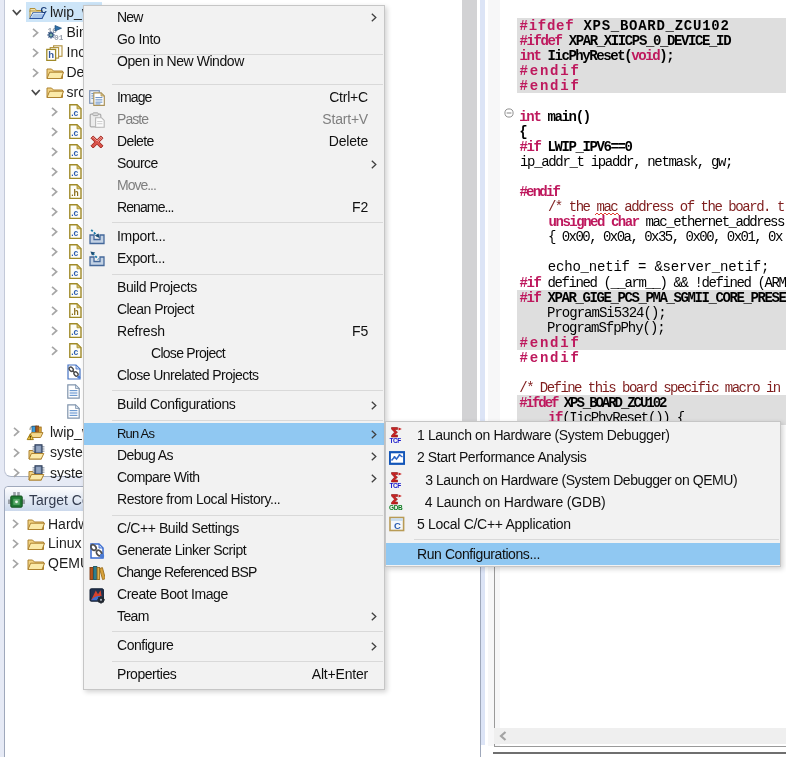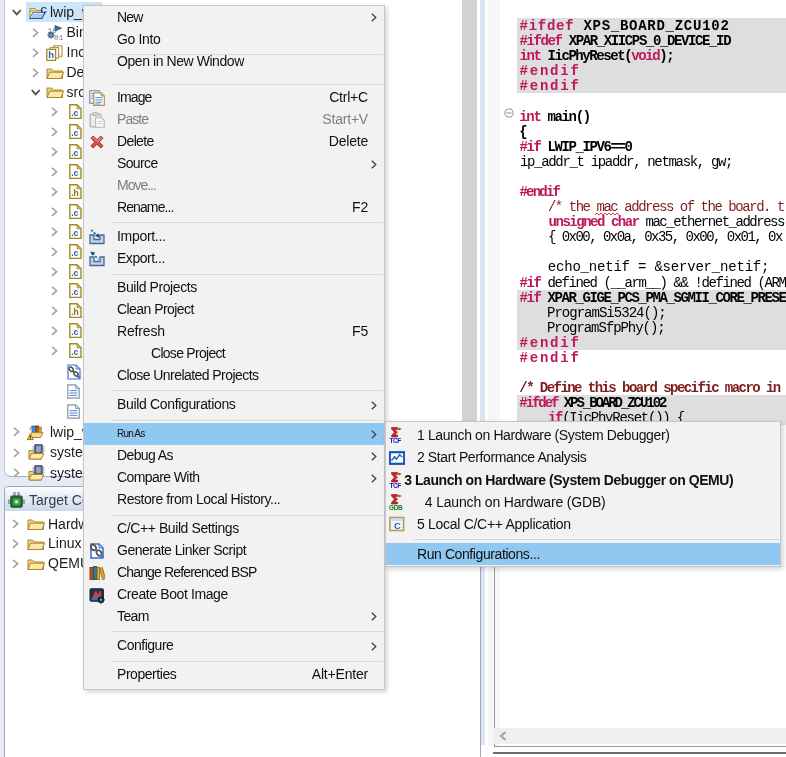--- a/index.html
+++ b/index.html
@@ -36,21 +36,21 @@
 <div class="cl" style="left:547.9px;top:200.00px;letter-spacing:-1.46px;"><span class="cm">/* the mac address of the board. t</span></div>
 <div class="cl" style="left:548.6px;top:215.10px;letter-spacing:-1.48px;"><span class="kw">unsigned char</span><span> mac_ethernet_address</span></div>
 <div class="cl" style="left:547.9px;top:230.20px;letter-spacing:-1.52px;"><span>{ 0x00, 0x0a, 0x35, 0x00, 0x01, 0x</span></div>
 <div class="cl" style="left:547.8px;top:260.40px;letter-spacing:-0.20px;"><span>echo_netif = &amp;server_netif;</span></div>
 <div class="cl" style="left:519.5px;top:275.50px;letter-spacing:-1.40px;"><span class="kw">#if</span><span> defined (__arm__) &amp;&amp; !defined (ARM</span></div>
 <div class="cl" style="left:519.5px;top:290.60px;letter-spacing:-1.40px;"><span class="kw">#if</span><span class="mac"> XPAR_GIGE_PCS_PMA_SGMII_CORE_PRESE</span></div>
 <div class="cl" style="left:547.0px;top:305.70px;letter-spacing:-0.98px;"><span>ProgramSi5324();</span></div>
 <div class="cl" style="left:547.0px;top:320.80px;letter-spacing:-1.05px;"><span>ProgramSfpPhy();</span></div>
 <div class="cl" style="left:519.5px;top:335.90px;letter-spacing:1.80px;"><span class="kw">#endif</span></div>
 <div class="cl" style="left:519.5px;top:351.00px;letter-spacing:1.80px;"><span class="kw">#endif</span></div>
-<div class="cl" style="left:519.3px;top:381.20px;letter-spacing:-1.55px;font-weight:bold;"><span class="cm">/* Define this board specific macro in</span></div>
+<div class="cl" style="left:519.3px;top:381.20px;letter-spacing:-1.55px;"><span class="cm">/* Define this board specific macro in</span></div>
 <div class="cl" style="left:519.3px;top:396.30px;letter-spacing:-2.05px;"><span class="kw">#ifdef</span><span class="mac"> XPS_BOARD_ZCU102</span></div>
 <div class="cl" style="left:547.9px;top:411.40px;letter-spacing:-1.25px;"><span class="kw">if</span><span>(IicPhyReset()) {</span></div>
 <svg class="abs" style="left:504px;top:108px;" width="11" height="11" viewBox="0 0 11 11">
 <circle cx="5" cy="5" r="4.1" fill="#ffffff" stroke="#909090" stroke-width="1"></circle>
 <line x1="2.6" y1="5" x2="7.4" y2="5" stroke="#909090" stroke-width="1.1"></line>
   </svg>
 <svg class="abs" style="left:595px;top:212px;" width="24" height="4" viewBox="0 0 24 4">
 <polyline points="0,3 2,1 4,3 6,1 8,3 10,1 12,3 14,1 16,3 18,1 20,3 22,1 24,3" fill="none" stroke="#e03c31" stroke-width="1"></polyline>
   </svg>
 <div class="abs" style="left:480px;top:746px;width:306px;height:11px;background:#ffffff;"></div>
@@ -442,21 +442,21 @@
 <div class="sep" style="left:111.5px;top:390.43px;width:271.5px;"></div>
 <div class="mi" style="left:82.5px;top:394.10px;width:302.5px;height:21.9px;line-height:21.9px;">
     <span class="mtx" style="left:34.5px;letter-spacing:-0.34px;">Build Configurations</span>
   </div>
 <svg class="abs" style="left:371.0px;top:400.55px;" width="6" height="9" viewBox="0 0 6 9">
     <polyline points="0.8,0.8 4.8,4.5 0.8,8.2" fill="none" stroke="#404040" stroke-width="1.3"></polyline>
   </svg>
 <div class="sep" style="left:111.5px;top:419.67px;width:271.5px;"></div>
 <div class="abs" style="left:83.5px;top:423.34px;width:300.5px;height:21.9px;background:#90c8f2;"></div>
 <div class="mi" style="left:82.5px;top:423.34px;width:302.5px;height:21.9px;line-height:21.9px;">
-    <span class="mtx" style="left:34.5px;letter-spacing:-0.8px;font-size:10px;">Run As</span>
+    <span class="mtx" style="left:34.5px;letter-spacing:-0.8px;font-size:13px;">Run As</span>
   </div>
 <svg class="abs" style="left:371.0px;top:429.79px;" width="6" height="9" viewBox="0 0 6 9">
     <polyline points="0.8,0.8 4.8,4.5 0.8,8.2" fill="none" stroke="#404040" stroke-width="1.3"></polyline>
   </svg>
 <div class="mi" style="left:82.5px;top:445.24px;width:302.5px;height:21.9px;line-height:21.9px;">
     <span class="mtx" style="left:34.5px;letter-spacing:-0.61px;">Debug As</span>
   </div>
 <svg class="abs" style="left:371.0px;top:451.69px;" width="6" height="9" viewBox="0 0 6 9">
     <polyline points="0.8,0.8 4.8,4.5 0.8,8.2" fill="none" stroke="#404040" stroke-width="1.3"></polyline>
   </svg>
@@ -538,21 +538,21 @@
 <div class="mi" style="left:385.2px;top:446.40px;width:395.6px;height:22.2px;line-height:22.2px;">
     <span class="mtx" style="left:31.80000000000001px;letter-spacing:-0.4px;">2 Start Performance Analysis</span>
   </div>
 <svg class="abs" style="left:389px;top:449.50px;" width="16" height="17" viewBox="0 0 16 17">
     <rect x="0.8" y="2.2" width="14.4" height="11.6" fill="#ffffff" stroke="#1255b8" stroke-width="2.2"></rect>
 <polyline points="2.5,10.5 5.5,7 7.5,9 10.5,5 13.5,7" fill="none" stroke="#2a62c4" stroke-width="1.5"></polyline>
 <circle cx="5.5" cy="7" r="1" fill="#2a62c4"></circle>
     <circle cx="10.5" cy="5" r="1" fill="#2a62c4"></circle>
   </svg>
 <div class="mi" style="left:385.2px;top:468.60px;width:395.6px;height:22.2px;line-height:22.2px;">
-    <span class="mtx" style="left:19px;letter-spacing:-0.44px;font-weight:bold;">3 Launch on Hardware (System Debugger on QEMU)</span>
+    <span class="mtx" style="left:40px;letter-spacing:-0.44px;">3 Launch on Hardware (System Debugger on QEMU)</span>
   </div>
 <svg class="abs" style="left:389px;top:471.70px;" width="16" height="17" viewBox="0 0 16 17">
     <path d="M2.5,0.5 L8.5,0.5 L8.5,2.5 L5.5,2.5 L8.5,5.2 L5.5,8 L8.5,8 L8.5,10 L2.5,10 L2.5,8.5 L5.5,5.2 L2.5,2 z" fill="#cc2222" stroke="#881111" stroke-width="0.6"></path>
 <polygon points="9.5,0.5 12.8,2 9.5,3.5" fill="#cc2222"></polygon>
 <text x="0.5" y="16" font-family="Liberation Sans" font-size="6.5" font-weight="bold" fill="#1515cc" letter-spacing="-0.4">TCF</text>
   </svg>
 <div class="mi" style="left:393px;top:490.80px;width:475px;height:22.2px;line-height:22.2px;">
     <span class="mtx" style="left:31.80000000000001px;letter-spacing:-0.17px;">4 Launch on Hardware (GDB)</span>
   </div>
 <svg class="abs" style="left:389px;top:493.90px;" width="16" height="17" viewBox="0 0 16 17">

